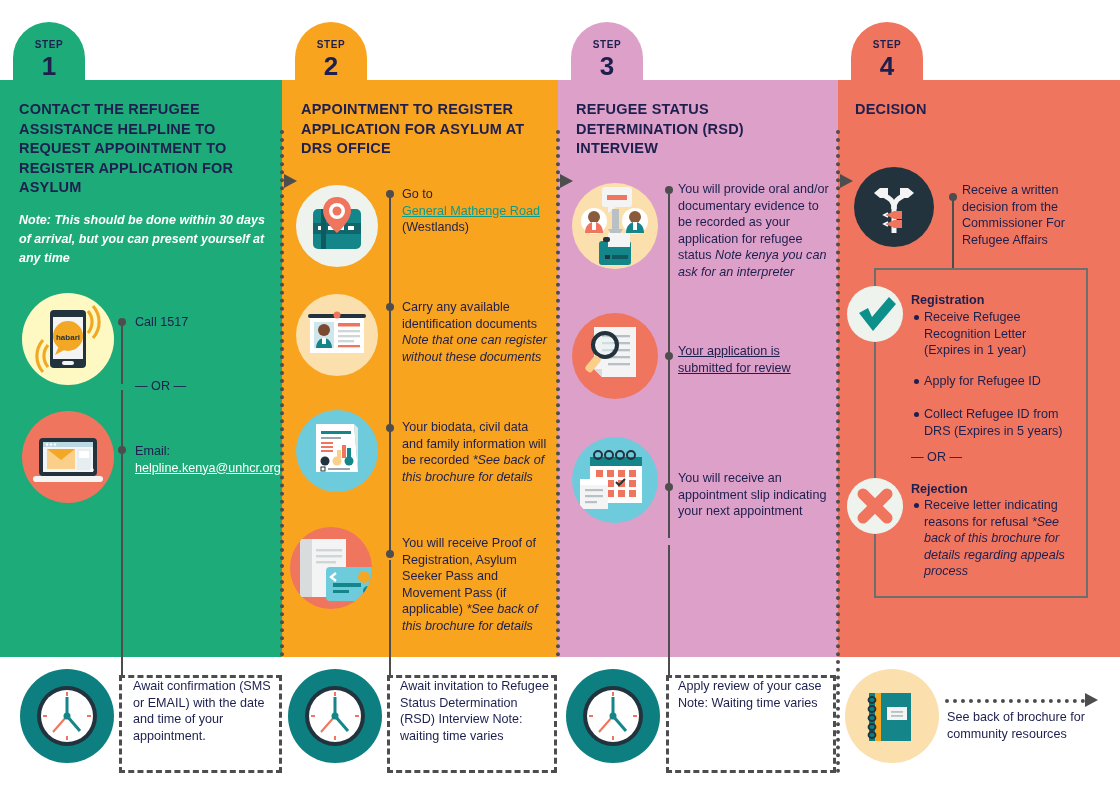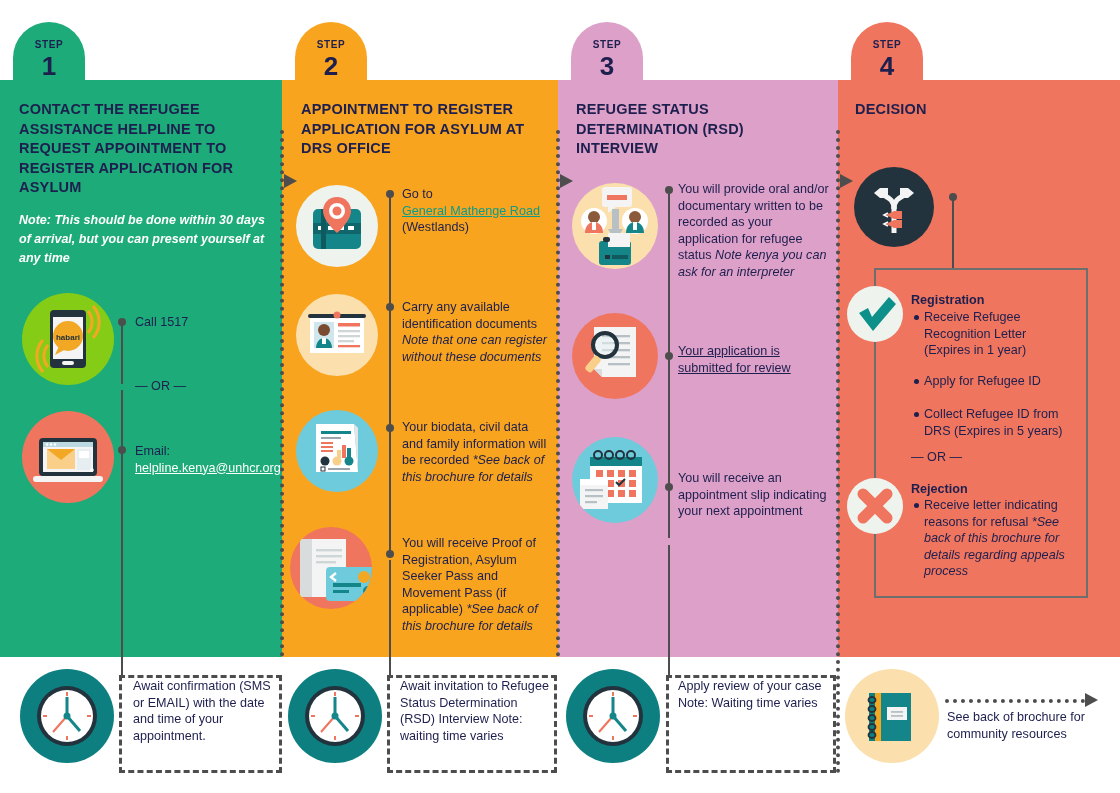--- a/index.html
+++ b/index.html
@@ -106,21 +106,21 @@
 
   <div class="dotsep" style="left:280px;top:130px;height:527px;"></div>
   <div class="arrowmark" style="left:284px;top:174px;"></div>
 
   <div class="dotsep" style="left:556px;top:130px;height:527px;"></div>
   <div class="arrowmark" style="left:560px;top:174px;"></div>
 
   <div class="dotsep" style="left:836px;top:130px;height:527px;"></div>
   <div class="arrowmark" style="left:840px;top:174px;"></div>
 
-  <div class="ic" style="left:22px;top:293px;width:92px;height:92px;background:#84cc16;">
+  <div class="ic" style="left:22px;top:293px;width:92px;height:92px;background:#fef9c3;">
     <svg width="92" height="92" viewBox="0 0 92 92">
       <rect x="28" y="17" width="36" height="58" rx="4" fill="#22333d"></rect>
       <rect x="31" y="24" width="30" height="42" fill="#f4f4f4"></rect>
       <rect x="40" y="68" width="12" height="4" rx="2" fill="#f4f4f4"></rect>
       <circle cx="46" cy="43" r="15" fill="#f2a825"></circle>
       <polygon points="37,53 33,62 44,56" fill="#f2a825"></polygon>
       <text x="46" y="47" font-size="8" font-weight="bold" fill="#22333d" text-anchor="middle" font-family="Liberation Sans, sans-serif">habari</text>
       <path d="M66 18 a17 17 0 0 1 0 22" stroke="#f2a825" stroke-width="3.2" fill="none"></path>
       <path d="M71 13 a24 24 0 0 1 0 32" stroke="#f2a825" stroke-width="3.2" fill="none"></path>
       <path d="M26 74 a17 17 0 0 1 0 -22" stroke="#f2a825" stroke-width="3.2" fill="none"></path>
@@ -314,41 +314,42 @@
     </svg>
   </div>
 
   <div class="vline" style="left:668px;top:194px;height:344px;"></div>
   <div class="vline" style="left:668px;top:545px;height:125px;"></div>
   <div class="vdot" style="left:665px;top:186px;"></div>
   <div class="vdot" style="left:665px;top:352px;"></div>
   <div class="vdot" style="left:665px;top:483px;"></div>
 
   <div class="txt" style="left:678px;top:181px;width:152px;">
-    <span>You will provide oral and/or documentary written to be recorded as your application for refugee status</span>
+    <span>You will provide oral and/or documentary evidence to be recorded as your application for refugee status</span>
     <span class="it">Note kenya you can ask for an interpreter</span>
   </div>
   <div class="txt" style="left:678px;top:343px;width:150px;text-decoration:underline;">Your application is submitted for review</div>
   <div class="txt" style="left:678px;top:470px;width:150px;">You will receive an appointment slip indicating your next appointment</div>
 
   <div class="ic" style="left:854px;top:167px;width:80px;height:80px;background:#22333d;">
     <svg width="80" height="80" viewBox="0 0 80 80">
       <path d="M40 66 L40 40" stroke="#f4f4f4" stroke-width="5" fill="none"></path>
       <path d="M40 42 C40 30 30 30 27 26" stroke="#f4f4f4" stroke-width="5" fill="none"></path>
       <path d="M40 42 C40 30 50 30 53 26" stroke="#f4f4f4" stroke-width="5" fill="none"></path>
       <polygon points="26,21 20,26 26,31 34,31 34,21" fill="#f4f4f4"></polygon>
       <polygon points="54,21 60,26 54,31 46,31 46,21" fill="#f4f4f4"></polygon>
       <polygon points="40,44 32,48 40,52 48,52 48,44" fill="#f0755e"></polygon>
       <polygon points="40,53 32,57 40,61 48,61 48,53" fill="#f0755e"></polygon>
       <path d="M34 46 l-4 2 l4 2" stroke="#fff" stroke-width="1.6" fill="none"></path>
       <path d="M34 55 l-4 2 l4 2" stroke="#fff" stroke-width="1.6" fill="none"></path>
     </svg>
   </div>
   <div class="vline" style="left:952px;top:197px;height:72px;"></div>
   <div class="vdot" style="left:949px;top:193px;"></div>
+  <div class="txt" style="left:962px;top:182px;width:145px;">Receive a written decision from the Commissioner For Refugee Affairs</div>
 
   <div class="bracket" style="left:874px;top:268px;width:214px;height:330px;"></div>
 
   <div class="ic" style="left:847px;top:286px;width:56px;height:56px;background:#eef3ee;">
     <svg width="56" height="56" viewBox="0 0 56 56">
       <polygon points="12,27 21,22 25,31 42,11 49,18 26,45" fill="#0d8f8a"></polygon>
     </svg>
   </div>
   <div class="txt bold" style="left:911px;top:292px;width:160px;font-size:12.6px;">Registration</div>
   <div class="bullet" style="left:914px;top:315px;"></div>

